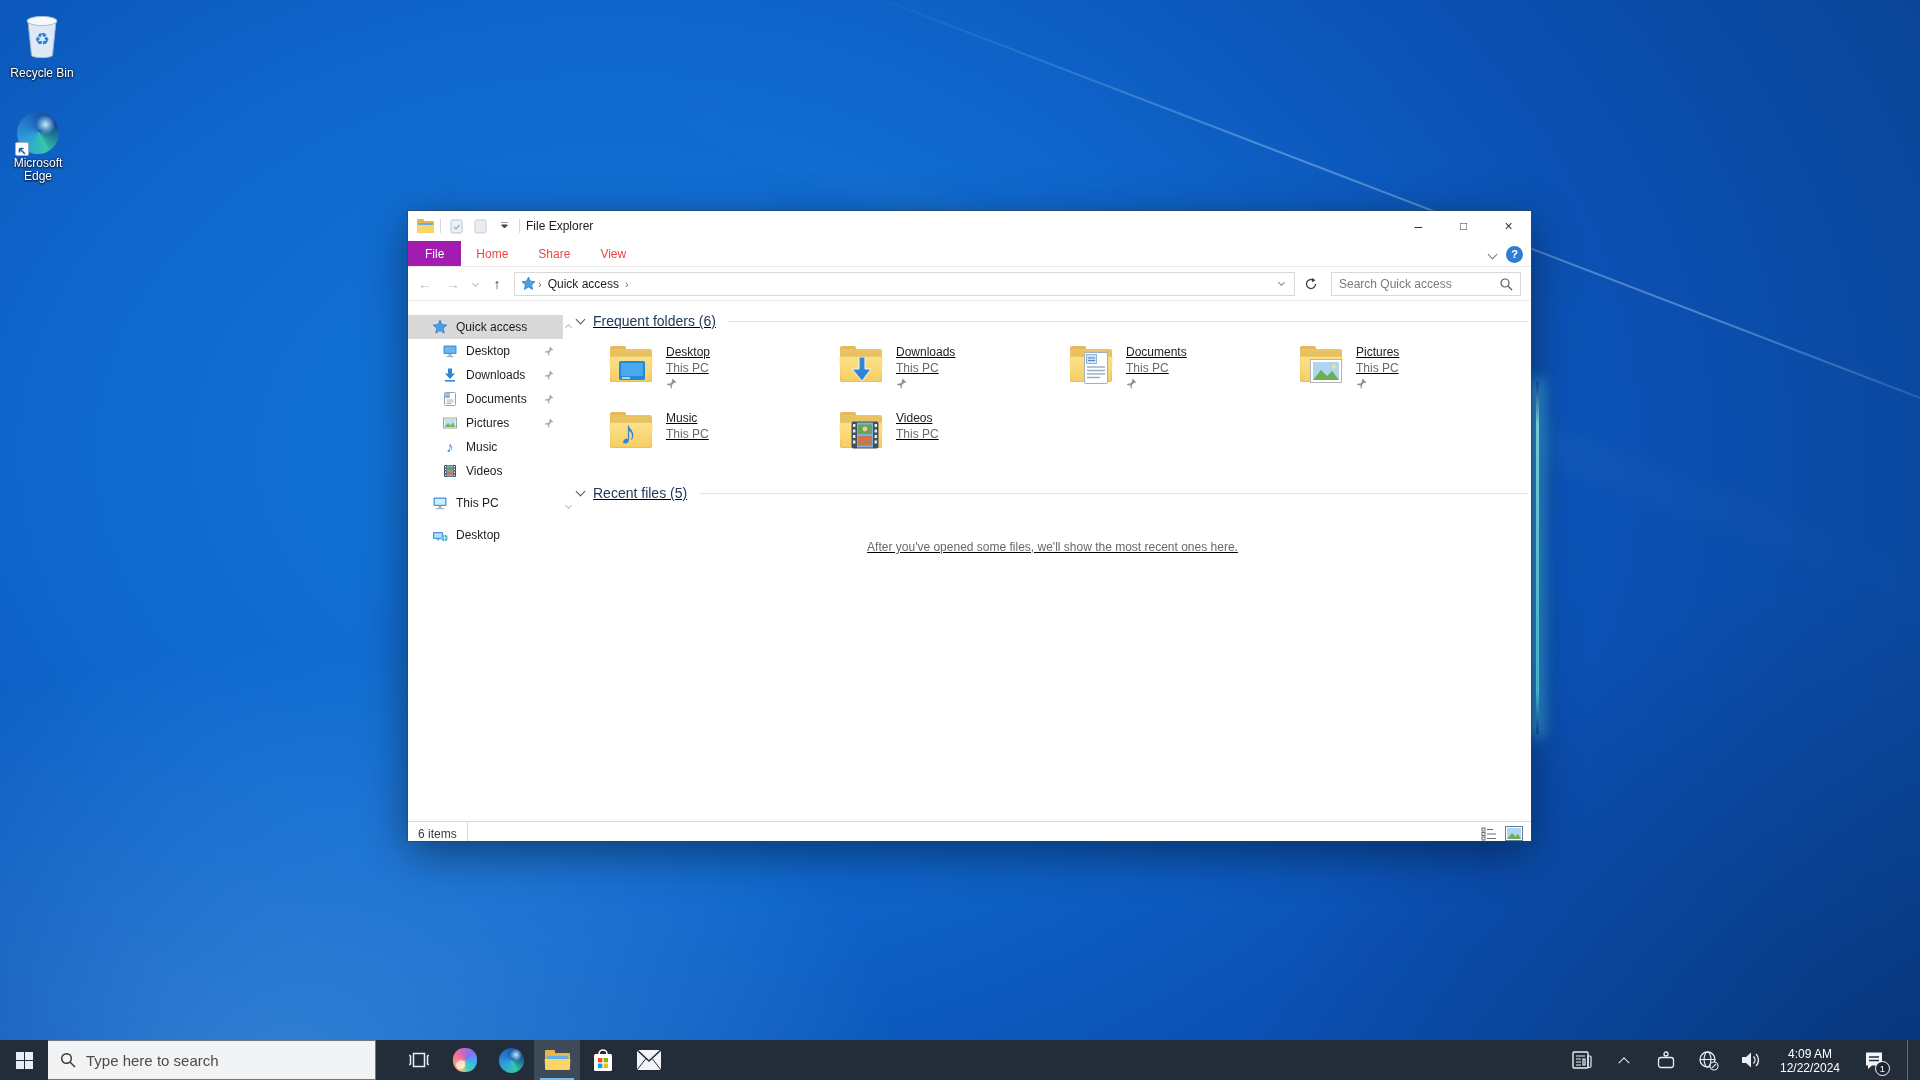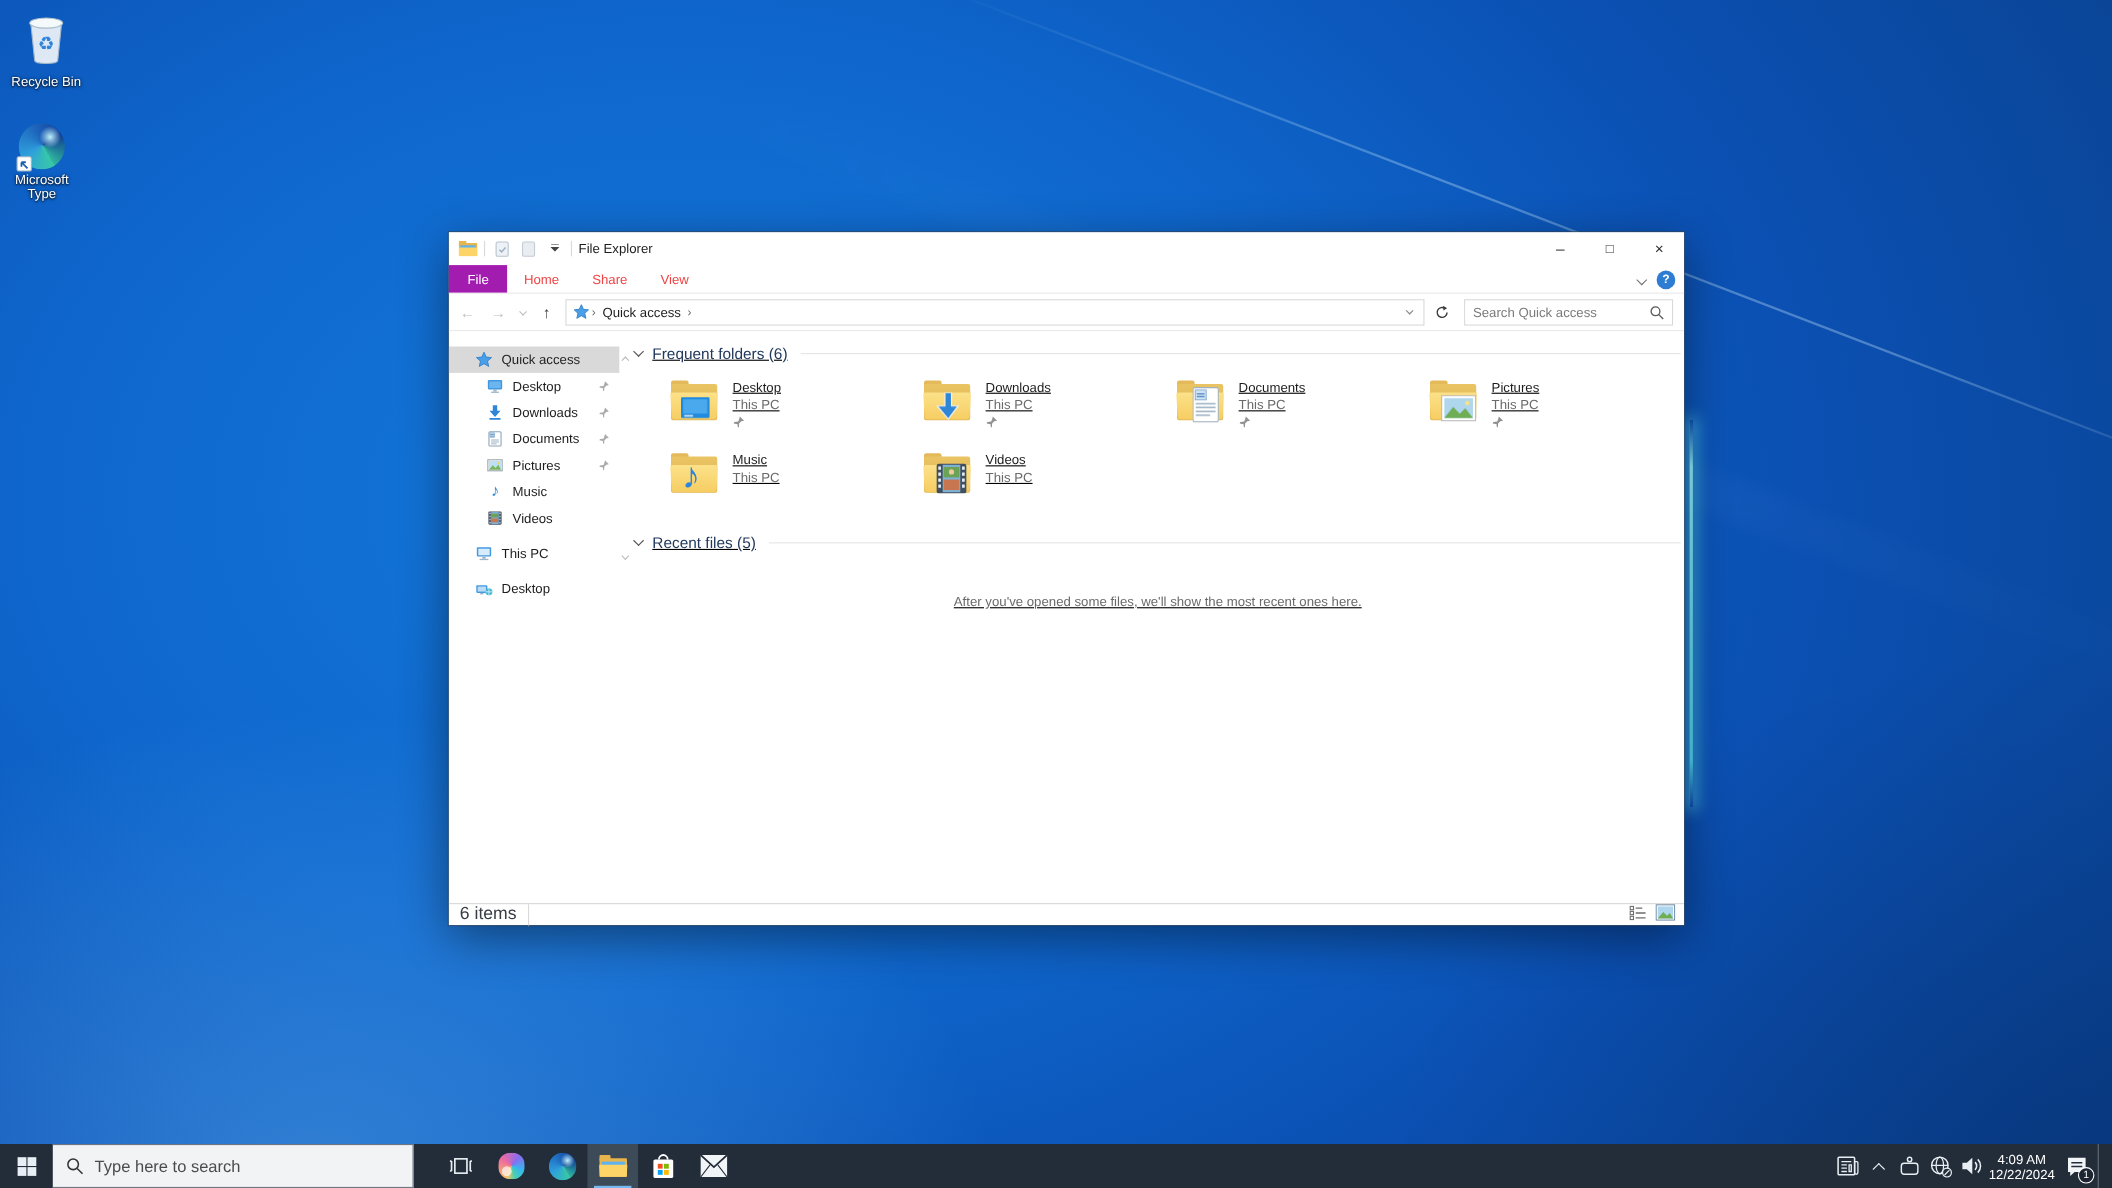--- a/index.html
+++ b/index.html
@@ -92,21 +92,21 @@
   .ffront { position:absolute; left:2px; top:13px; width:42px; height:25px; border-radius:2px;
     background:linear-gradient(#fce189,#f6cd62); transform:perspective(70px) rotateX(-10deg); }
   .fover { position:absolute; z-index:3; }
   .fmeta { padding-top:1px; position:relative; }
   .fname { font-size:12px; color:#1d1d1d; }
   .floc { font-size:12px; color:#6a6a6a; margin-top:2px; }
   .fpin { margin-top:3px; display:block; opacity:.8; }
   .recent-wrap { margin-top:16px; }
   .empty-msg { margin-top:36px; text-align:center; font-size:12px; color:#6a6a6a; }
 
-  .statusbar { height:20px; border-top:1px solid #d6d6d6; display:flex; align-items:flex-start; font-size:16px; color:#353c44; }
+  .statusbar { height:20px; border-top:1px solid #d6d6d6; display:flex; align-items:flex-end; font-size:12px; color:#353c44; }
   .statusbar .scount { padding:0 10px; }
   .ssep { width:1px; height:20px; background:#d9d9d9; }
   .sb-spacer { flex:1; }
   .viewbtns { display:flex; align-items:center; gap:8px; padding-right:8px; }
 
   
   .taskbar { position:absolute; left:0; bottom:0; width:1920px; height:40px; background:#232d39; display:flex; align-items:stretch; z-index:50; }
   .startbtn { width:48px; display:flex; align-items:center; justify-content:center; }
   .winlogo { width:17px; height:17px; display:grid; grid-template-columns:8px 8px; grid-template-rows:8px 8px; gap:1px; }
   .winlogo span { background:#e8eef5; }
@@ -122,21 +122,21 @@
       conic-gradient(from 200deg, #f6c26b, #ef6a9e 30%, #8a6cf0 55%, #37b6f0 75%, #49d0b0 90%, #f6c26b); }
   .edgesmall { width:25px; height:25px; border-radius:50%;
     background: radial-gradient(circle at 68% 28%, #bdeffb 0%, rgba(189,239,251,0) 26%),
       conic-gradient(from 150deg at 52% 48%, #37c8a8, #2f9fdc 25%, #1b5fb8 55%, #123f92 75%, #2fb79f 100%); }
   .fe-mini { position:relative; width:25px; height:20px; }
   .fe-mini .b1 { position:absolute; left:0; top:0; width:10px; height:5px; background:#e8b44c; border-radius:1px 1px 0 0; }
   .fe-mini .b2 { position:absolute; left:0; top:3px; width:25px; height:17px; background:#e8b44c; border-radius:1px; }
   .fe-mini .b3 { position:absolute; left:2px; top:6px; width:21px; height:12px; background:#5fb2ee; }
   .fe-mini .b4 { position:absolute; left:0; top:9px; width:25px; height:11px; background:#fcd468; border-radius:1px;
     transform:perspective(40px) rotateX(-12deg); }
-  .tray { position:absolute; right:6px; top:0; height:40px; display:flex; align-items:center; gap:2px; }
+  .tray { position:absolute; right:6px; top:0; height:40px; display:flex; align-items:center; gap:16px; }
   .tray-ic { width:26px; height:40px; display:flex; align-items:center; justify-content:center; }
   .chevup { width:8px; height:8px; border-left:1.6px solid #e8eef4; border-top:1.6px solid #e8eef4; transform:rotate(45deg) translate(2px,2px); }
   .clock { width:62px; text-align:center; color:#fff; font-size:12px; line-height:14px; padding-top:1px; }
   .actionc { width:34px; height:40px; display:flex; align-items:center; justify-content:center; position:relative; }
   .badge { position:absolute; right:1px; bottom:4px; width:15px; height:15px; border-radius:50%; background:#1b2430;
     border:1.5px solid #fff; color:#fff; font-size:9.5px; display:flex; align-items:center; justify-content:center; }
   .showdesk { width:7px; border-left:1px solid rgba(255,255,255,.3); }
 </style>
 </head>
 <body>
@@ -154,21 +154,21 @@
   <div class="dlabel" data-interactable="false">Recycle Bin</div>
 </div>
 <div class="dicon" style="left:-4px;top:112px;" data-interactable="true">
   <div class="edgeball" data-interactable="false">
     <div class="shortcut" data-interactable="false">
       <svg width="12" height="12" viewBox="0 0 12 12">
           <path d="M9 9 L3.5 3.5 M3.5 3.5 h4 M3.5 3.5 v4" stroke="#1d5fae" stroke-width="1.6" fill="none"></path>
         </svg>
     </div>
   </div>
-  <div class="dlabel" data-interactable="false" style="width:64px;margin-left:10px;">Microsoft Type</div>
+  <div class="dlabel" data-interactable="false" style="width:64px;margin-left:10px;">Microsoft Edge</div>
 </div>
 
 <div class="window" data-interactable="false">
 
   <div class="titlebar" data-interactable="true">
     <div class="qat" data-interactable="false">
       <svg width="17" height="14" viewBox="0 0 17 14" data-interactable="false">
         <rect x="0" y="0" width="7" height="4" rx="1" fill="#e8b44c"></rect>
         <rect x="0" y="2" width="17" height="12" rx="1" fill="#e8b44c"></rect>
         <rect x="1.5" y="4" width="14" height="8" fill="#5fb2ee"></rect>

